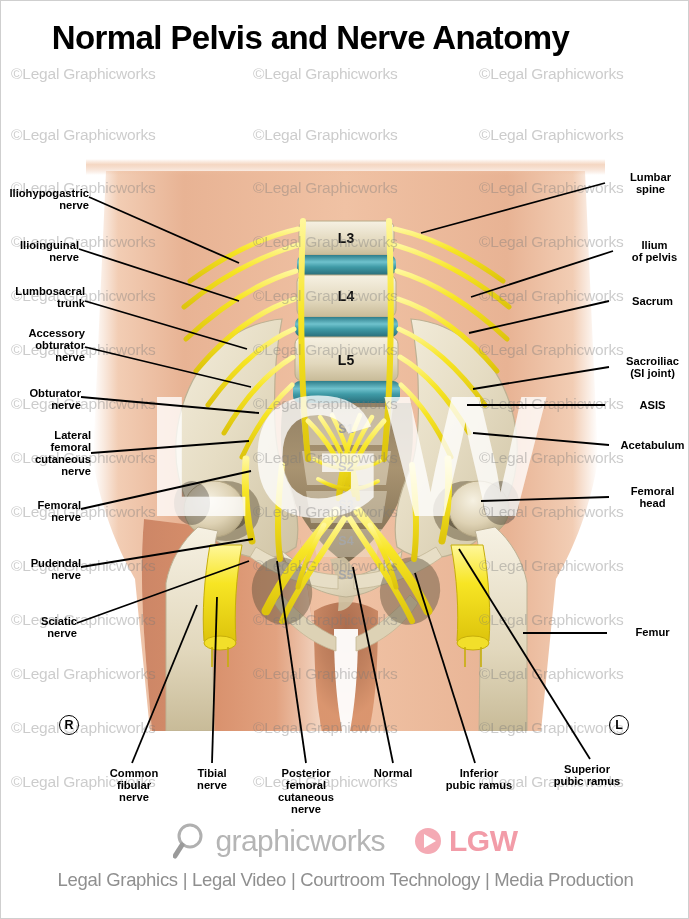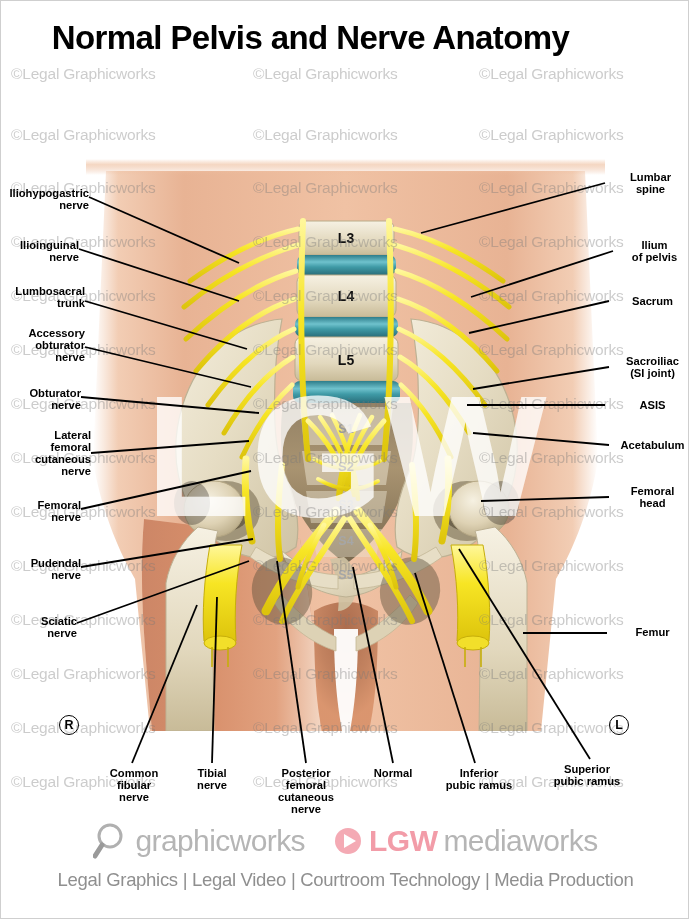--- a/index.html
+++ b/index.html
@@ -490,18 +490,17 @@
         <circle cx="17" cy="14" r="11" fill="none" stroke="#b0b0b0" stroke-width="3"></circle>
         <line x1="9" y1="23" x2="2" y2="34" stroke="#9a9a9a" stroke-width="5" stroke-linecap="round"></line>
       </svg>
       <span class="brand-gray">graphicworks</span>
       <span class="gap"></span>
       <svg width="30" height="30" viewBox="0 0 30 30">
         <circle cx="15" cy="15" r="13" fill="#f4aab4"></circle>
         <polygon points="11,8 23,15 11,22" fill="#ffffff"></polygon>
       </svg>
       <span class="brand-pink">LGW</span>
-      <span class="brand-gray">mediaworks</span>
     </div>
     <div id="tagline">Legal Graphics | Legal Video | Courtroom Technology | Media Production</div>
   </div>
 
 </div>
 
 </body></html>

